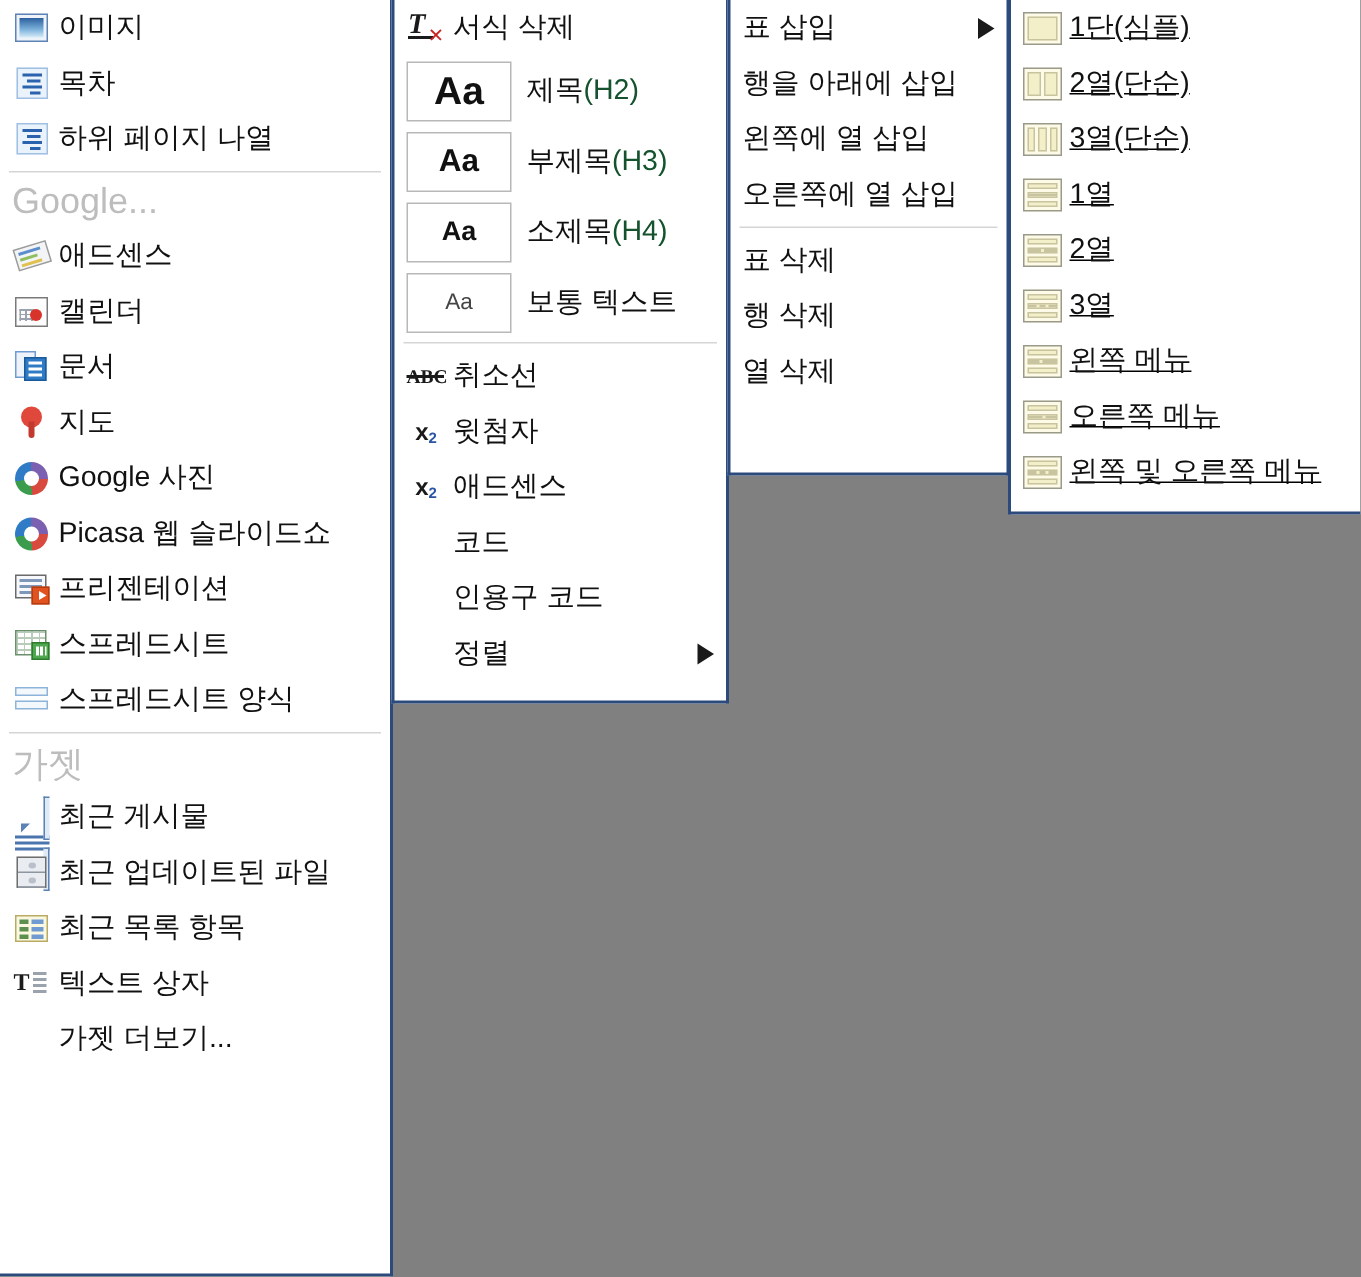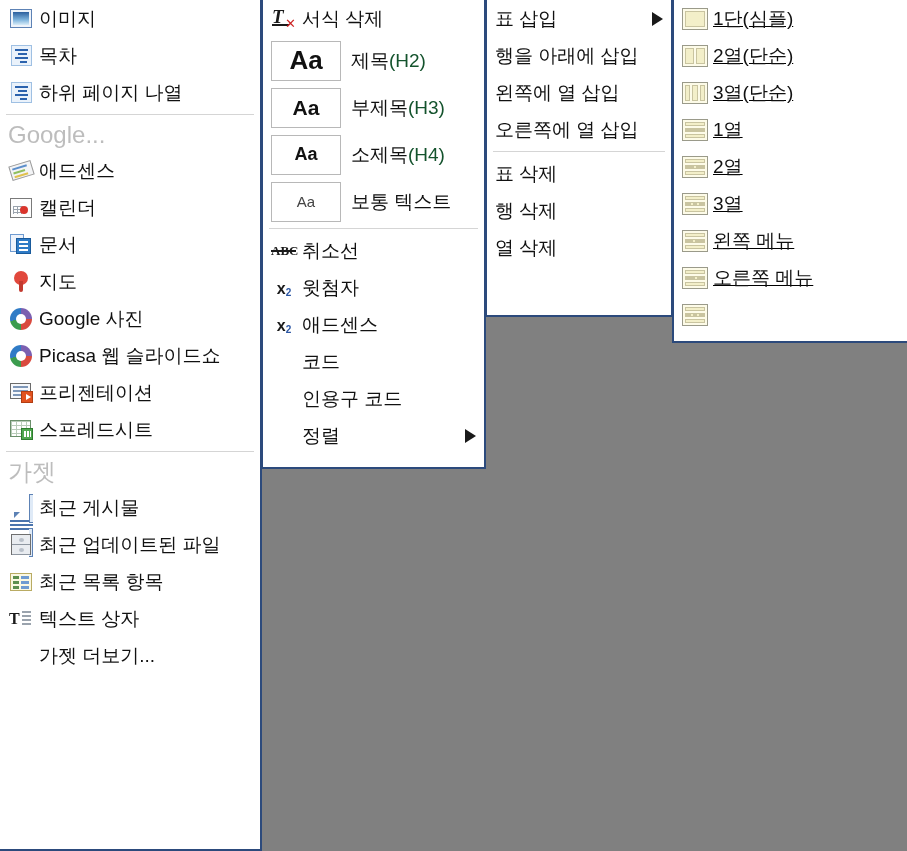--- a/index.html
+++ b/index.html
@@ -286,20 +286,29 @@
   <div class="item">
     <span class="ico">
         <span class="ic-sheet">
           <span class="grid"></span>
           <span class="bar"></span>
         </span>
       </span>
     <span class="lbl">스프레드시트</span>
   </div>
 
+  <div class="item">
+    <span class="ico">
+        <span class="ic-form">
+          <i></i>
+          <i></i>
+        </span>
+      </span>
+    <span class="lbl">스프레드시트 양식</span>
+  </div>
 
 
   <div class="sep"></div>
 
   <div class="grouphead">가젯</div>
 
   <div class="item">
     <span class="ico">
         <span class="ic-post"><span class="b"><i></i><i></i><i></i></span><span class="tail"></span></span>
       </span>
@@ -573,15 +582,16 @@
       <span class="lay hdr">
           <span class="bar"></span>
           <span class="row">
             <span style="flex:0 0 5px"></span>
             <span></span>
             <span style="flex:0 0 5px"></span>
           </span>
           <span class="bar"></span>
         </span>
     </span>
+    <span class="lbl">왼쪽 및 오른쪽 메뉴</span>
   </div>
 
 </div>
 
 </body></html>

